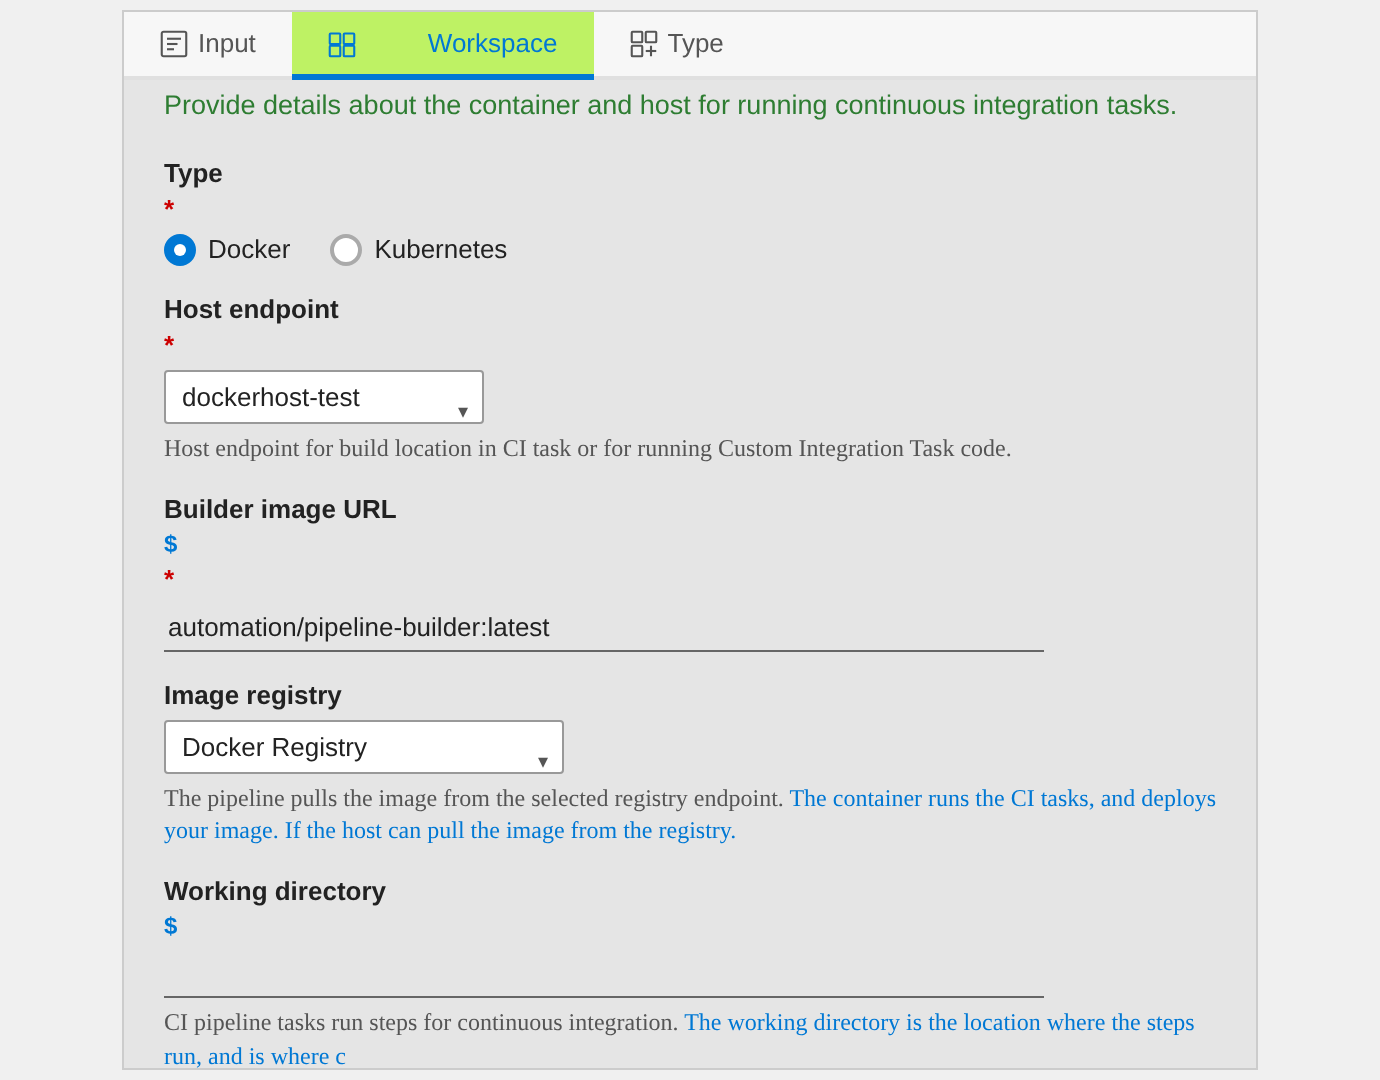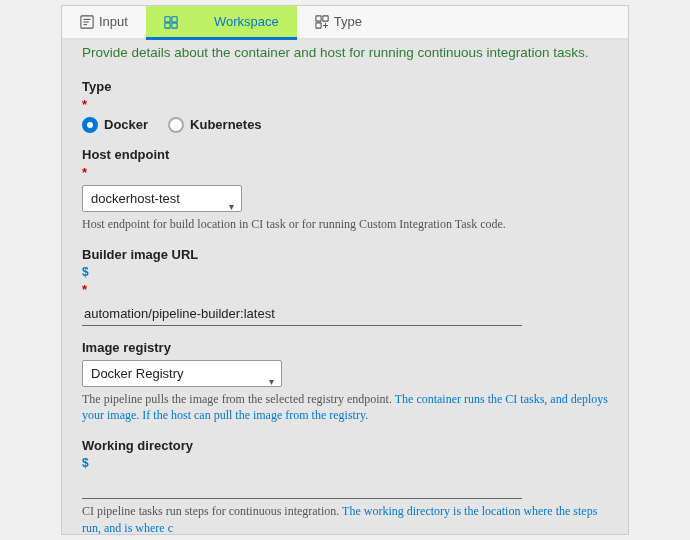--- a/index.html
+++ b/index.html
@@ -83,21 +83,20 @@
     }
     .dollar-sign {
       color: #0078d4;
       font-size: 12px;
     }
     .radio-group {
       display: flex;
       align-items: center;
       gap: 20px;
       margin-bottom: 4px;
-      font-weight: bold;
     }
     .radio-item {
       display: flex;
       align-items: center;
       gap: 6px;
       cursor: pointer;
     }
     .radio-circle {
       width: 16px;
       height: 16px;

